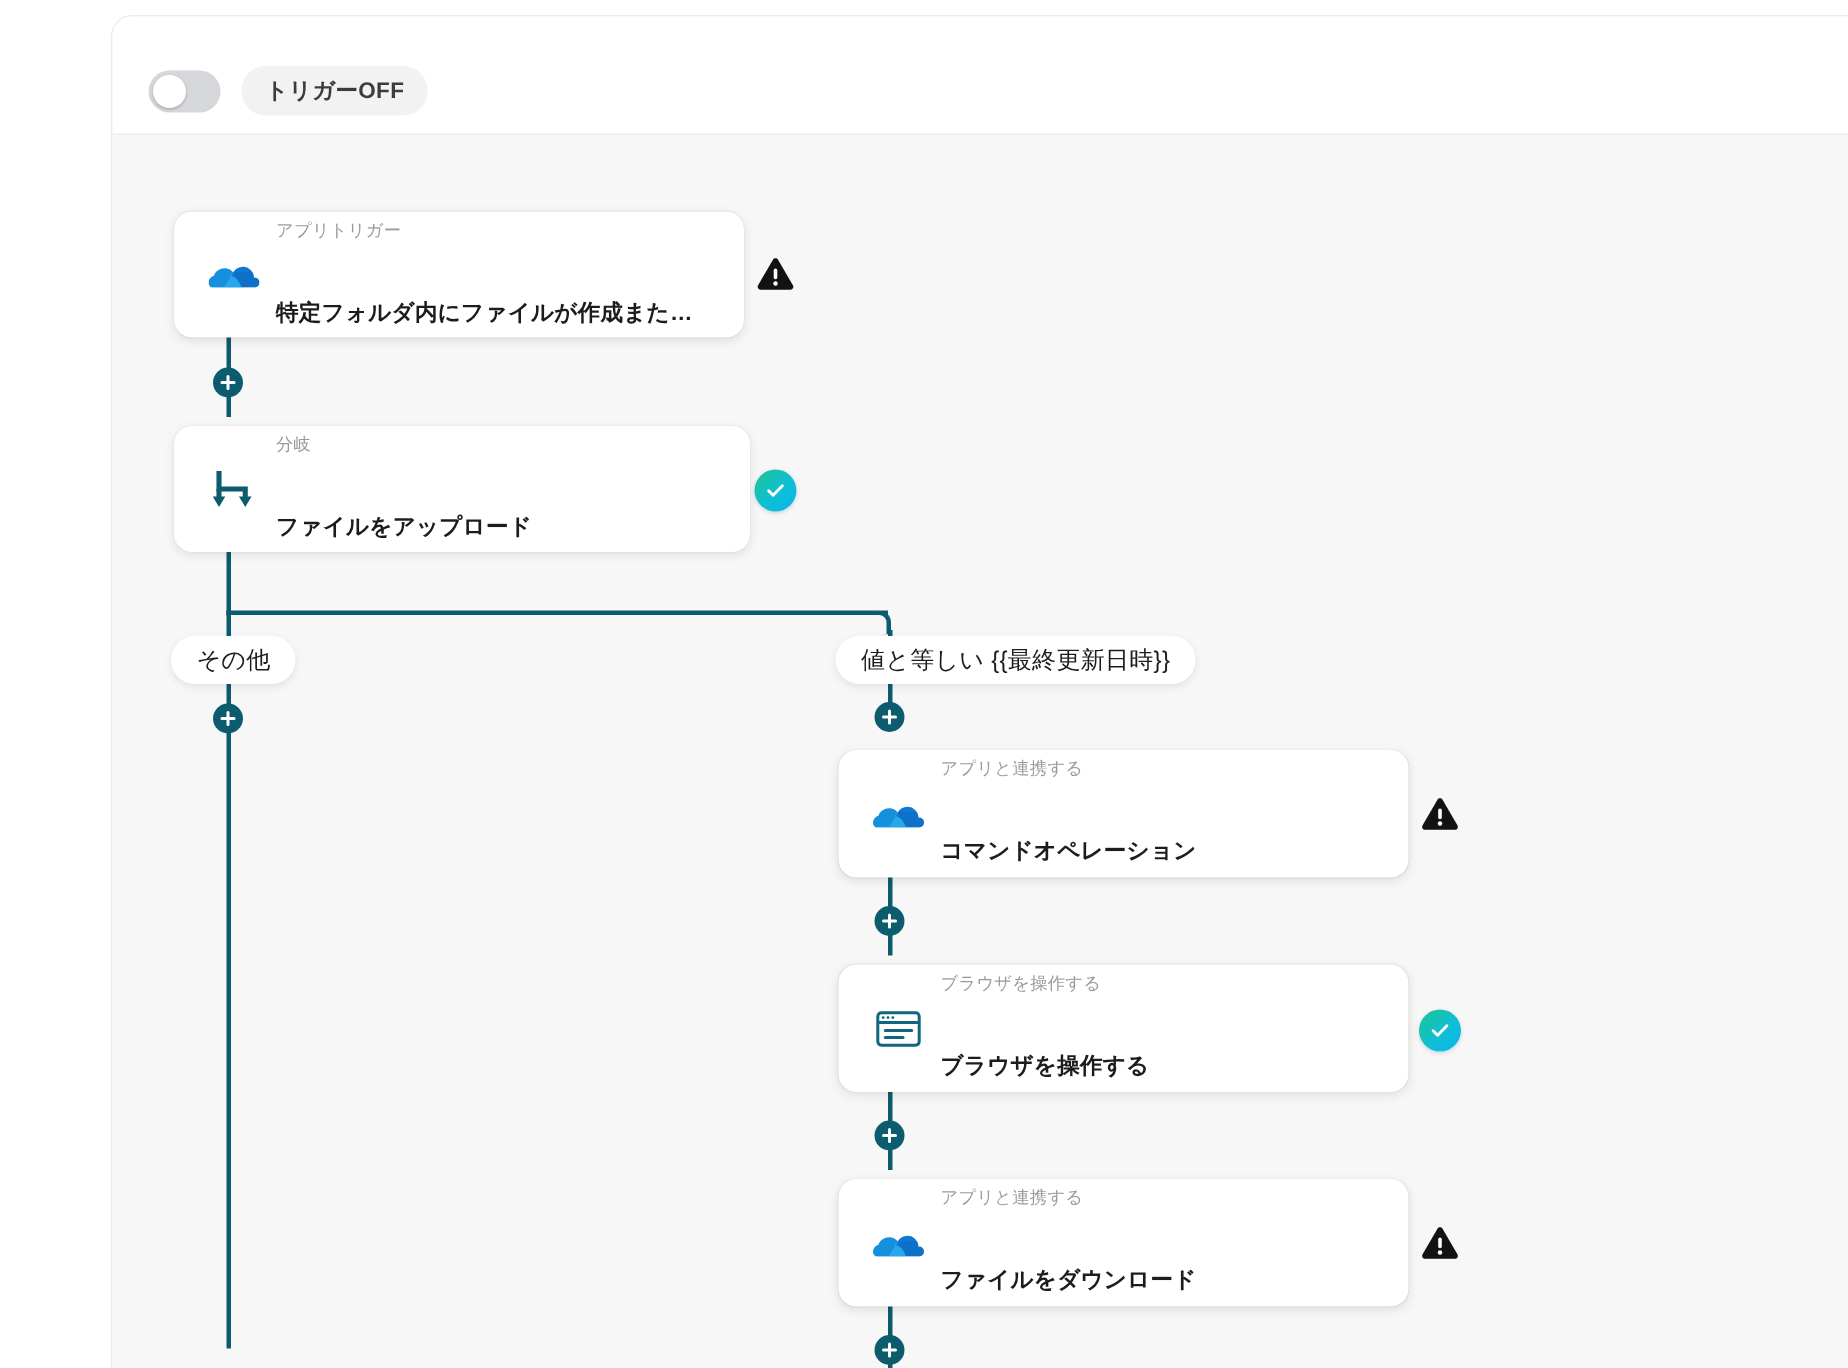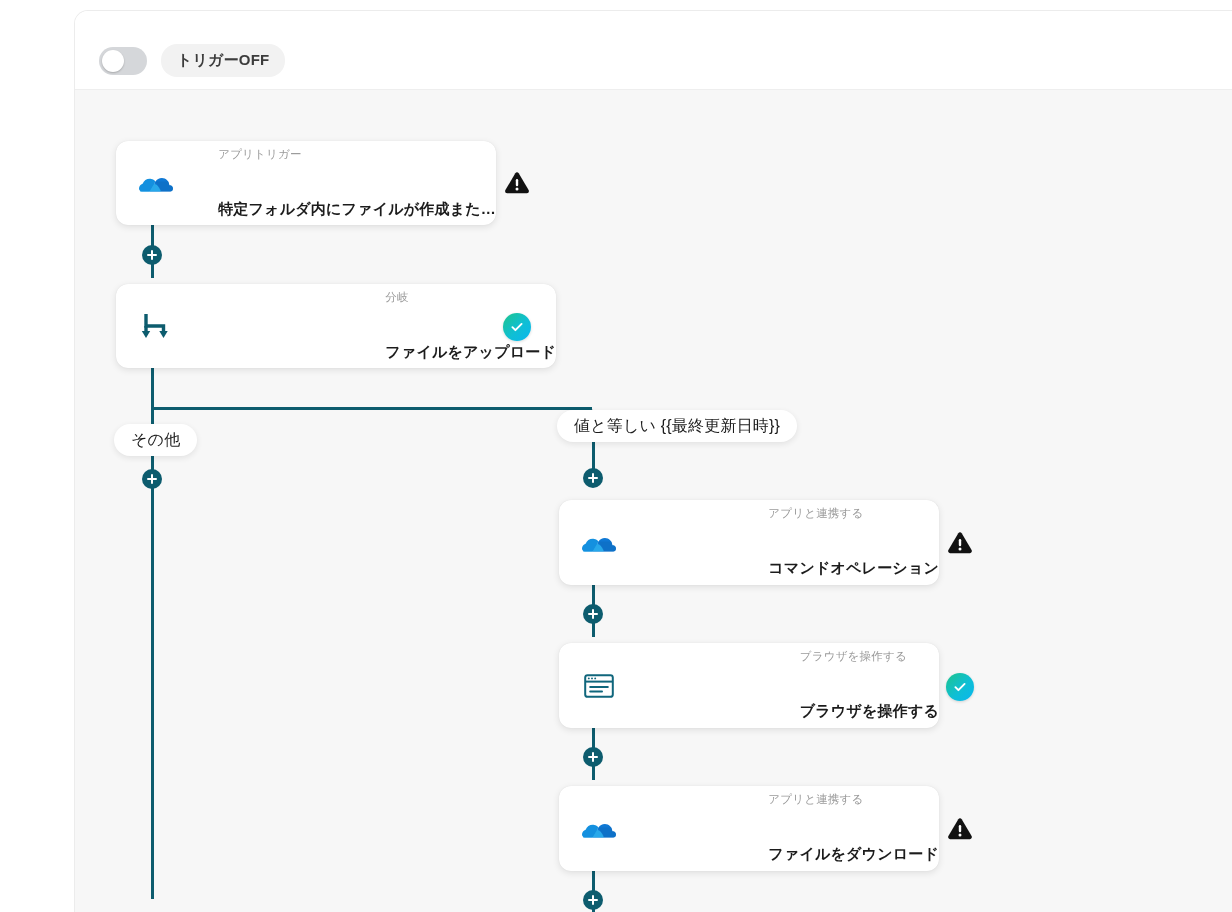--- a/index.html
+++ b/index.html
@@ -128,21 +128,20 @@
   .card {
     position: absolute;
     background: #ffffff;
     border-radius: 12px;
     box-shadow: 0 2px 7px rgba(0,0,0,.10), 0 0 1px rgba(0,0,0,.10);
     display: flex;
     align-items: center;
     cursor: pointer;
     z-index: 5;
     box-sizing: border-box;
-    justify-content: space-between;
   }
   .card-icon {
     width: 44px;
     margin-left: 18px;
     flex: none;
     display: flex;
     align-items: center;
     justify-content: center;
   }
   .card-text { margin-left: 6px; }
@@ -251,21 +250,21 @@
       <div class="badge" style="left:427px; top:78px;">
         <svg width="26" height="24" viewBox="0 0 26 24">
           <path d="M11.3 2.2 C12.1 .9 13.9 .9 14.7 2.2 L24.6 19.1 C25.4 20.5 24.5 22.2 22.9 22.2 L3.1 22.2 C1.5 22.2 .6 20.5 1.4 19.1 Z" fill="#121212"></path>
           <rect x="11.8" y="8" width="2.4" height="7.2" rx="1.2" fill="#ffffff"></rect>
           <circle cx="13" cy="18" r="1.5" fill="#ffffff"></circle>
         </svg>
       </div>
 
       <div class="plus-node" style="left:67px; top:155px;"></div>
 
-      <div class="card" style="left:41px; top:194px; width:440px; height:84px;">
+      <div class="card" style="left:41px; top:194px; width:384px; height:84px;">
         <div class="card-icon">
           <svg width="30" height="30" viewBox="0 0 30 30">
             <path d="M5 3 L5 15 L22.5 15 L22.5 21" stroke="#0d5c6e" stroke-width="3.4" fill="none" stroke-linecap="butt"></path>
             <path d="M5 15 L5 21" stroke="#0d5c6e" stroke-width="3.4" fill="none"></path>
             <path d="M.8 20 L9.2 20 L5 27 Z" fill="#0d5c6e"></path>
             <path d="M18.3 20 L26.7 20 L22.5 27 Z" fill="#0d5c6e"></path>
           </svg>
         </div>
         <div class="card-text">
           <div class="card-sub">分岐</div>
@@ -276,21 +275,21 @@
         <div class="badge-ok" style="display:flex;align-items:center;justify-content:center;">
           <svg width="16" height="16" viewBox="0 0 16 16">
             <path d="M3.4 8.2 L6.4 11.2 L12.6 4.9" stroke="#ffffff" stroke-width="1.9" fill="none" stroke-linecap="round" stroke-linejoin="round"></path>
           </svg>
         </div>
       </div>
 
       <div class="branch-label" style="left:39px; top:334px;">
         <span>その他</span>
       </div>
-      <div class="branch-label" style="left:482px; top:320px;">
+      <div class="branch-label" style="left:482px; top:334px;">
         <span>値と等しい {{最終更新日時}}</span>
       </div>
 
       <div class="plus-node" style="left:67px; top:379px;"></div>
       <div class="plus-node" style="left:508px; top:378px;"></div>
 
       <div class="card" style="left:484px; top:410px; width:380px; height:85px;">
         <div class="card-icon">
           <svg width="34" height="26" viewBox="0 0 34 26">
             <path d="M10.5 21.5 L31.2 21.5 C32.8 21.5 34 20.1 34 18.4 C34 16.6 32.6 15.2 30.9 15.2 C30.7 15.2 30.5 15.2 30.3 15.3 C30.3 11.2 27 7.9 22.9 7.9 C20.2 7.9 17.8 9.3 16.5 11.5 Z" fill="#0f78d4"></path>

